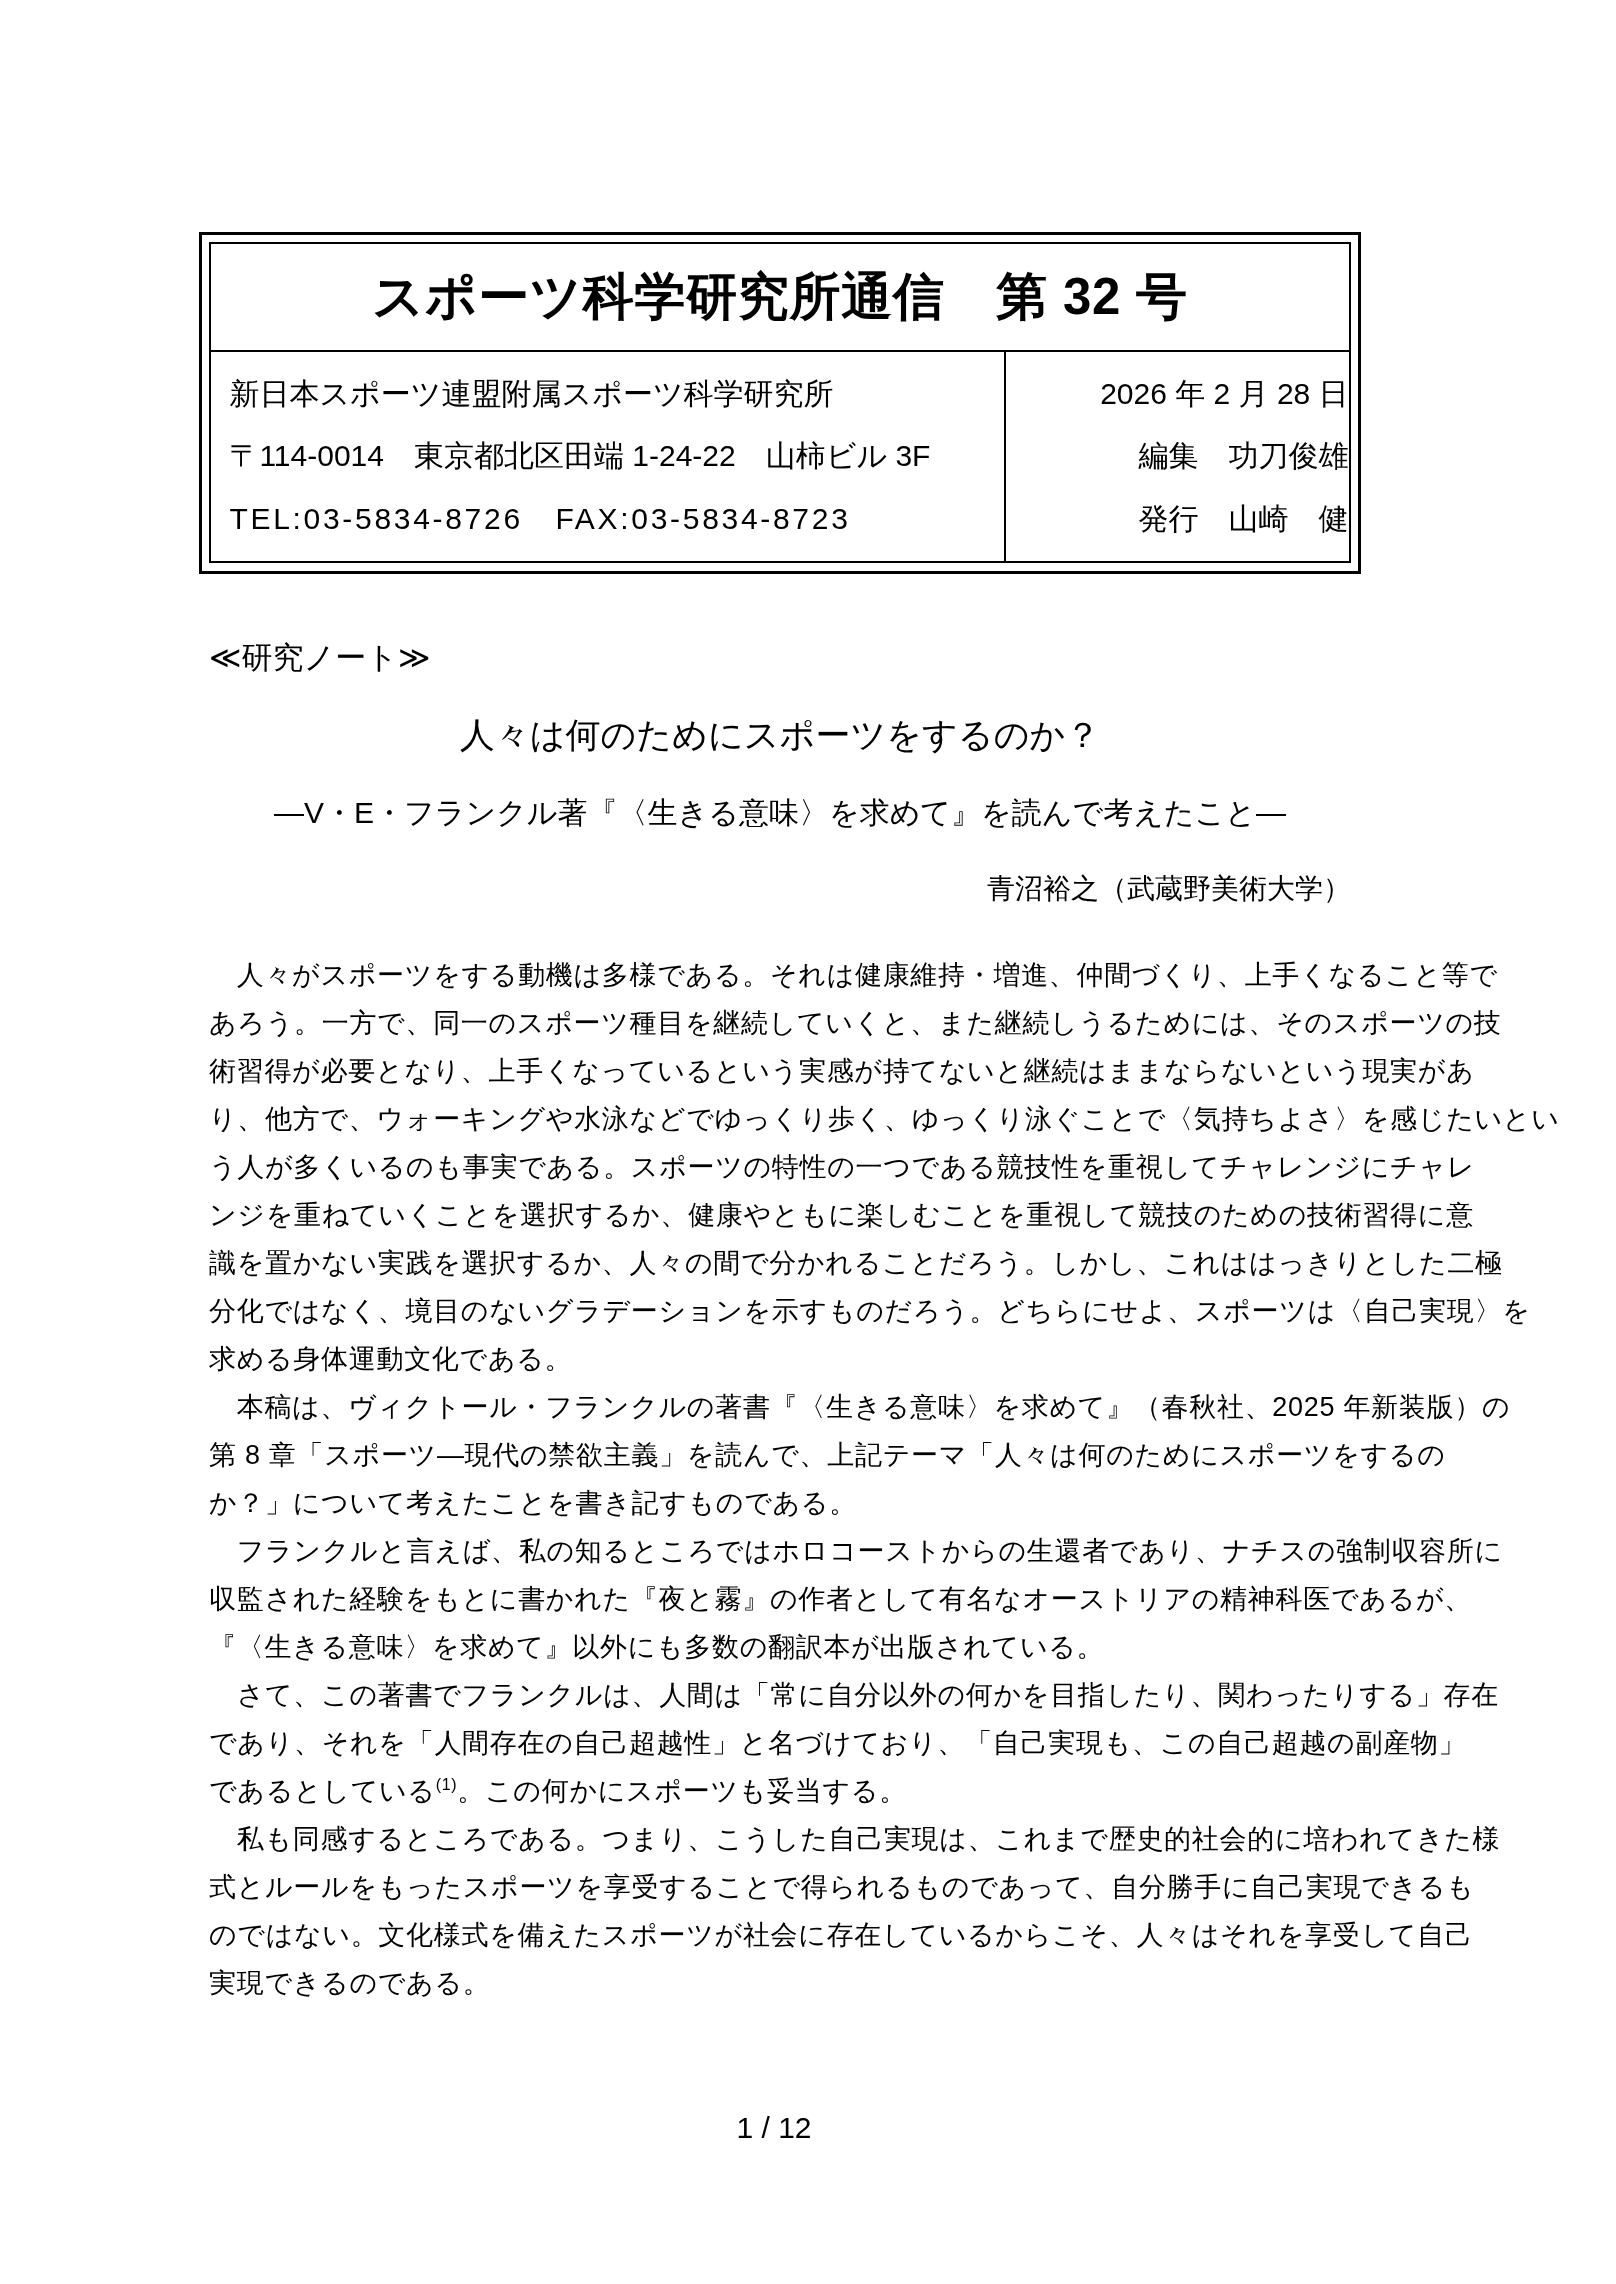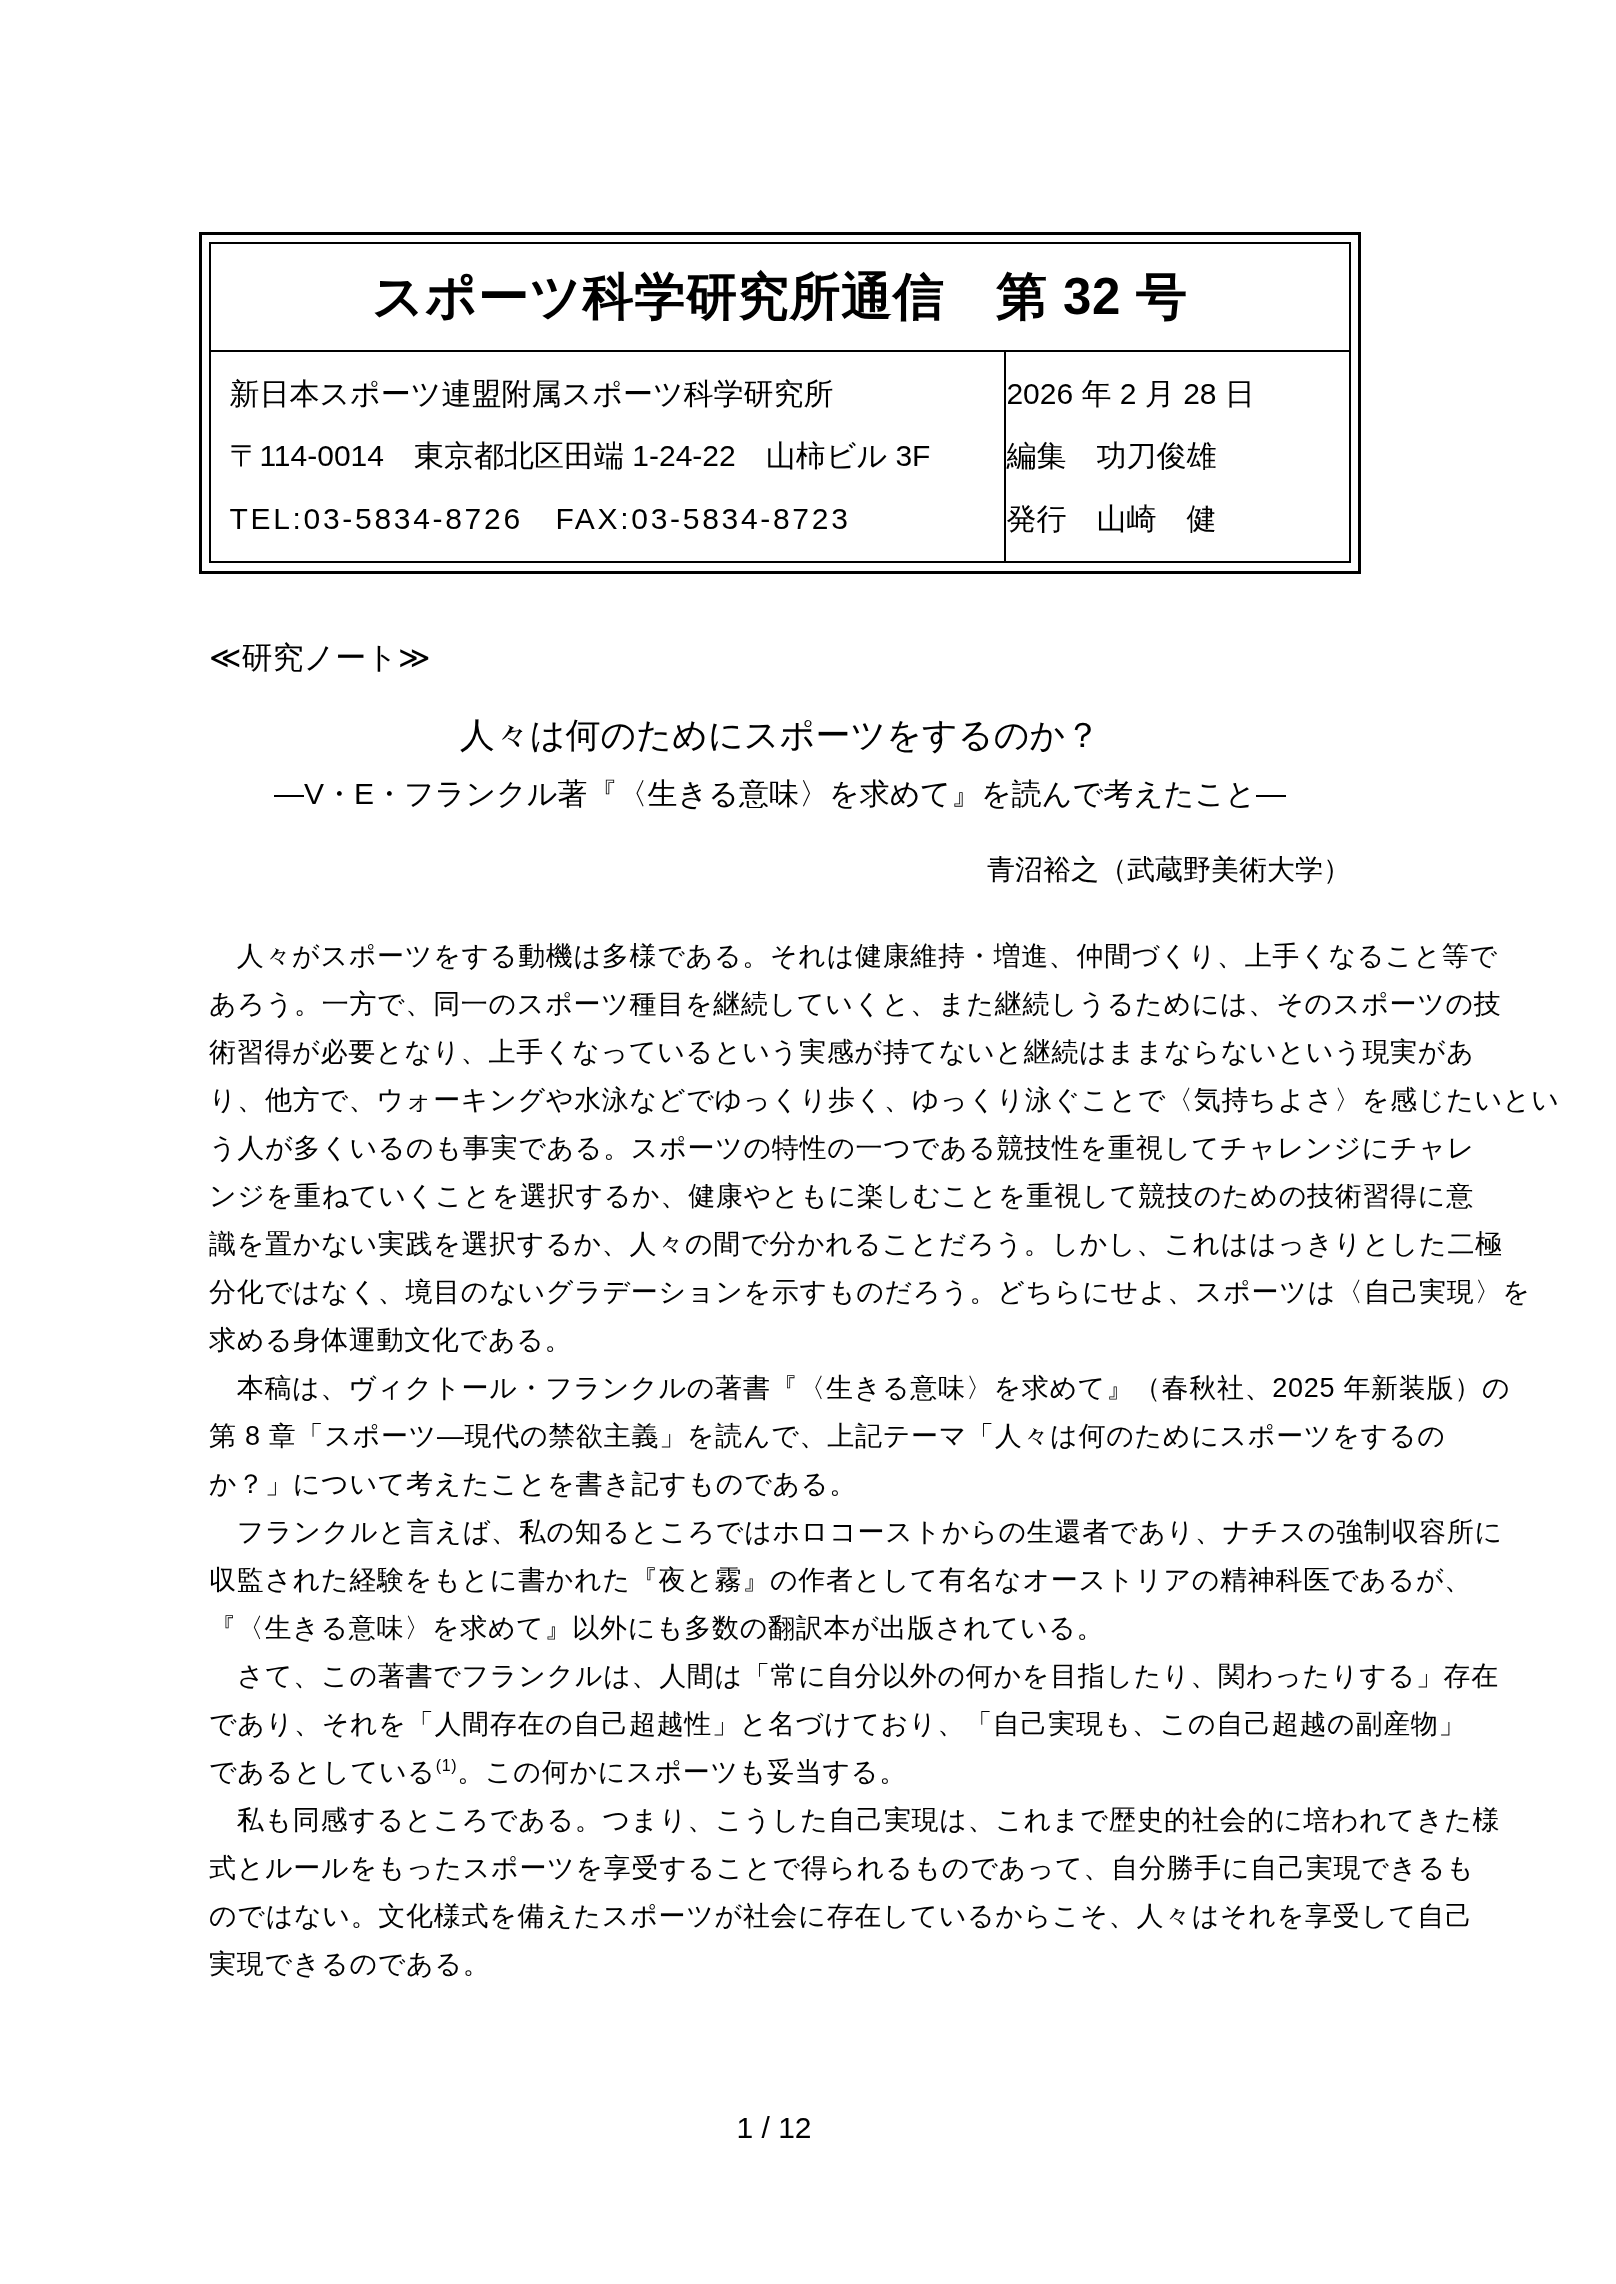--- a/index.html
+++ b/index.html
@@ -23,28 +23,28 @@
   }
   .masthead-info{display:flex;height:209px;}
   .masthead-left{
     box-sizing:border-box;flex:0 0 793px;
     display:flex;flex-direction:column;justify-content:space-evenly;
     padding-left:18px;font-size:30px;white-space:nowrap;
   }
   .masthead-left .contact{letter-spacing:2.7px;}
   .masthead-right{
     flex:1;border-left:2px solid #000;
-    display:flex;flex-direction:column;justify-content:space-evenly;align-items:flex-start;
+    display:flex;flex-direction:column;justify-content:space-evenly;align-items:flex-end;
     font-size:30px;white-space:nowrap;
   }
 
   
   .category{margin:64px 0 0 209px;font-size:31px;line-height:40px;}
   .article-title{margin-top:35px;text-align:center;font-size:35px;line-height:43px;}
-  .article-subtitle{margin-top:19px;text-align:center;font-size:30px;line-height:38px;}
+  .article-subtitle{margin-top:38px;text-align:center;font-size:30px;line-height:38px;}
   .article-author{margin:39px 209px 0 11px;text-align:right;font-size:28px;line-height:36px;padding-left:40px;}
 
   
   .article-body{margin:44px 209px 0 209px;}
   .body-line{
     font-size:27px;line-height:48px;height:48px;
     white-space:nowrap;letter-spacing:0.7px;
   }
   sup.fnref{font-size:16px;vertical-align:super;line-height:0;}
 

